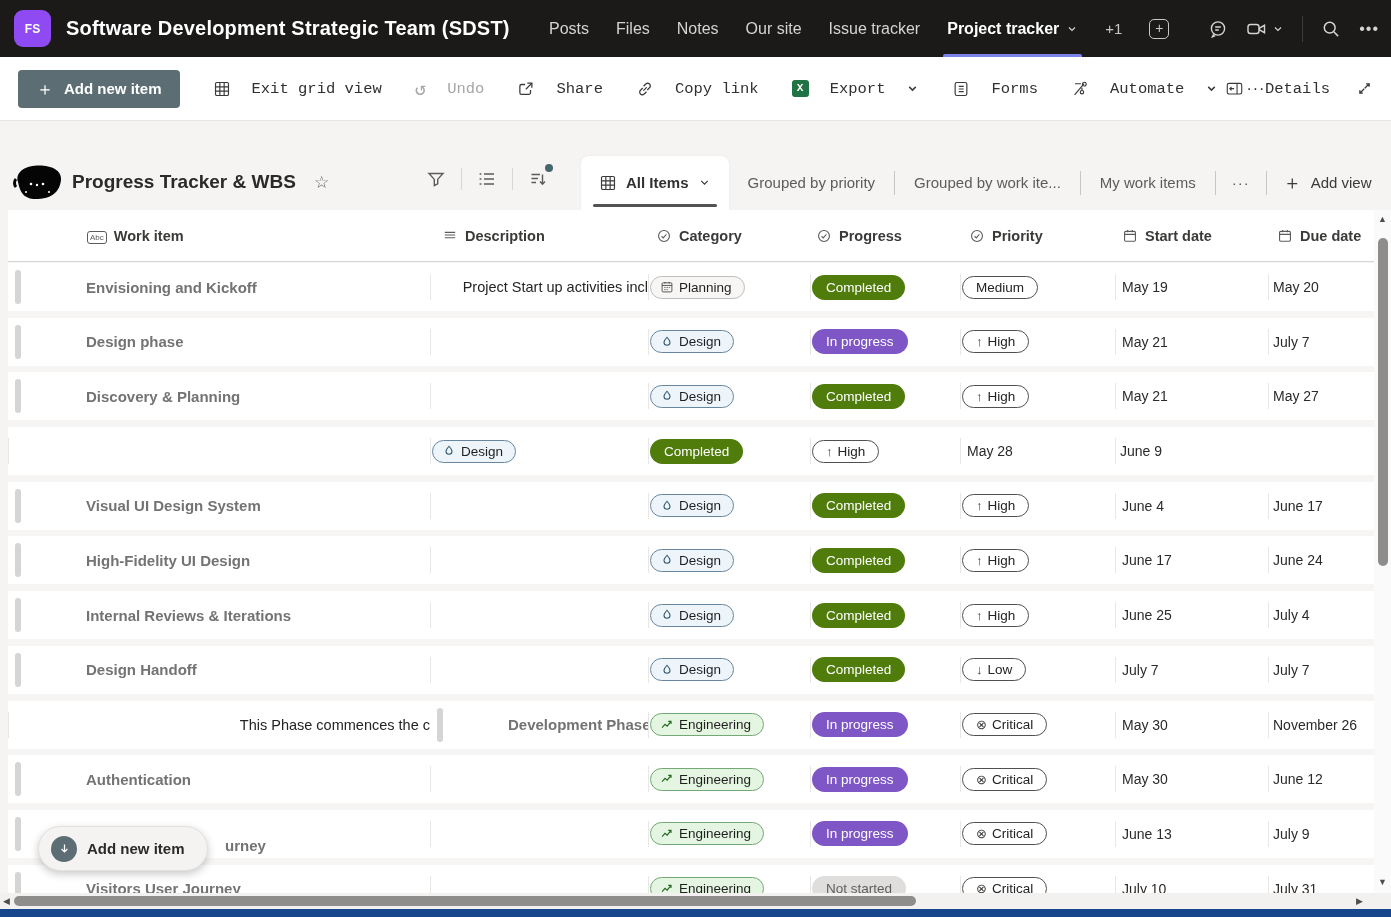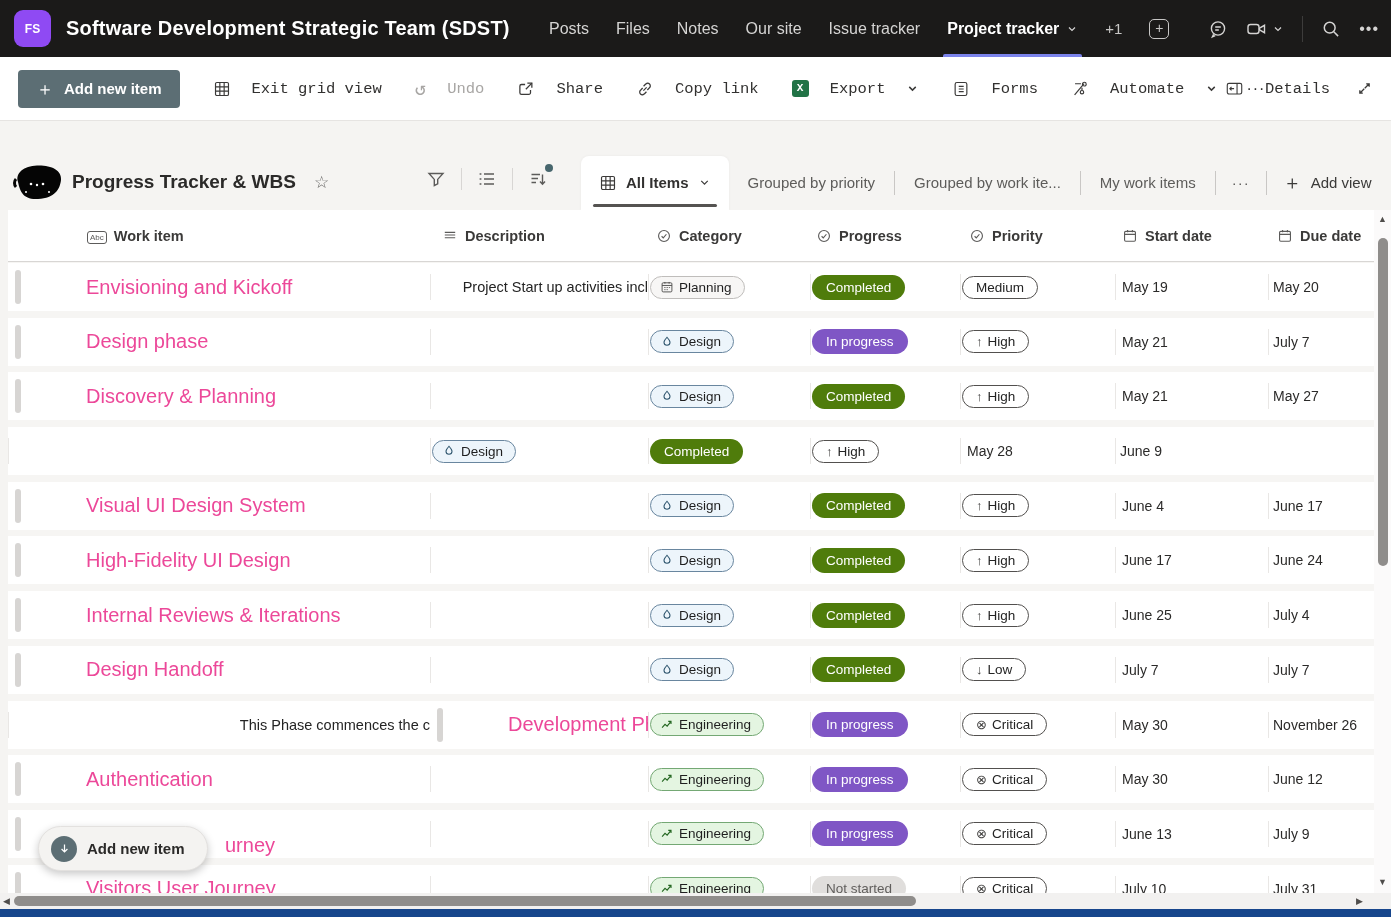--- a/index.html
+++ b/index.html
@@ -57,21 +57,21 @@
   .thead { height:52px; background:#fff; border-bottom:1px solid #d8d6d4; display:grid; grid-template-columns:422px 218px 162px 150px 155px 153px 106px; align-items:center; }
   .hcell { display:flex; align-items:flex-end; gap:7px; font-size:14.5px; font-weight:bold; color:#3b3a39; white-space:nowrap; overflow:hidden; }
   .h0{padding-left:79px}.h1{padding-left:12px}.h2{padding-left:8px}.h3{padding-left:6px}.h4{padding-left:9px}.h5{padding-left:7px}.h6{padding-left:9px}
   .abc-box { display:inline-block; border:1.2px solid #5c5b5a; border-radius:3px; font-size:8px; color:#5c5b5a; padding:1px 2px; line-height:9px; font-weight:normal; }
   .tbody { position:absolute; left:0; top:53px; right:0; bottom:0; overflow:hidden; }
   .trow { height:48px; margin-bottom:6.7px; background:#fff; display:grid; grid-template-columns:422px 218px 162px 150px 155px 153px 106px; align-items:center; position:relative; }
   .cell { height:100%; display:flex; align-items:center; position:relative; overflow:hidden; white-space:nowrap; }
   .cell.vline::before { content:""; position:absolute; left:0; top:11px; width:1px; height:26px; background:#e9e7e5; }
   .drag { position:absolute; left:7px; top:7px; width:6px; height:34px; border-radius:3px; background:#d7d5d3; cursor:grab; }
   .c-work { padding-left:78px; }
-  .wi-label { font-size:20px; font-weight:normal; color:#ec4899; cursor:pointer; }
+  .wi-label { font-size:15px; font-weight:bold; color:#737373; cursor:pointer; }
   .trow.occluded .wi-label { margin-left:139px;margin-top:24px; }
   .c-desc { padding-left:12px; font-size:14.5px; color:#242424;justify-content:flex-end; }
   .c-cat,.c-prog,.c-pri { padding-left:2px; }
   .c-start { padding-left:7px; font-size:14px; color:#2b2a29; }
   .c-due { padding-left:5px; font-size:14px; color:#2b2a29; }
   .cat-badge { display:inline-flex; align-items:center; gap:5px; border-radius:13px; border:1px solid; padding:3px 12px 3px 9px; font-size:13.5px; color:#1f1f1f; cursor:pointer; }
   .prog-pill { display:inline-block; border-radius:14px; padding:5px 14px; font-size:13.5px; cursor:pointer; }
   .pri-pill { display:inline-flex; align-items:center; gap:5px; border-radius:14px; border:1.4px solid #52504e; background:#fff; padding:3px 13px; font-size:13.5px; color:#242424; cursor:pointer; }
   .pri-pill .pi { font-size:13px; color:#3b3a39; }
 

